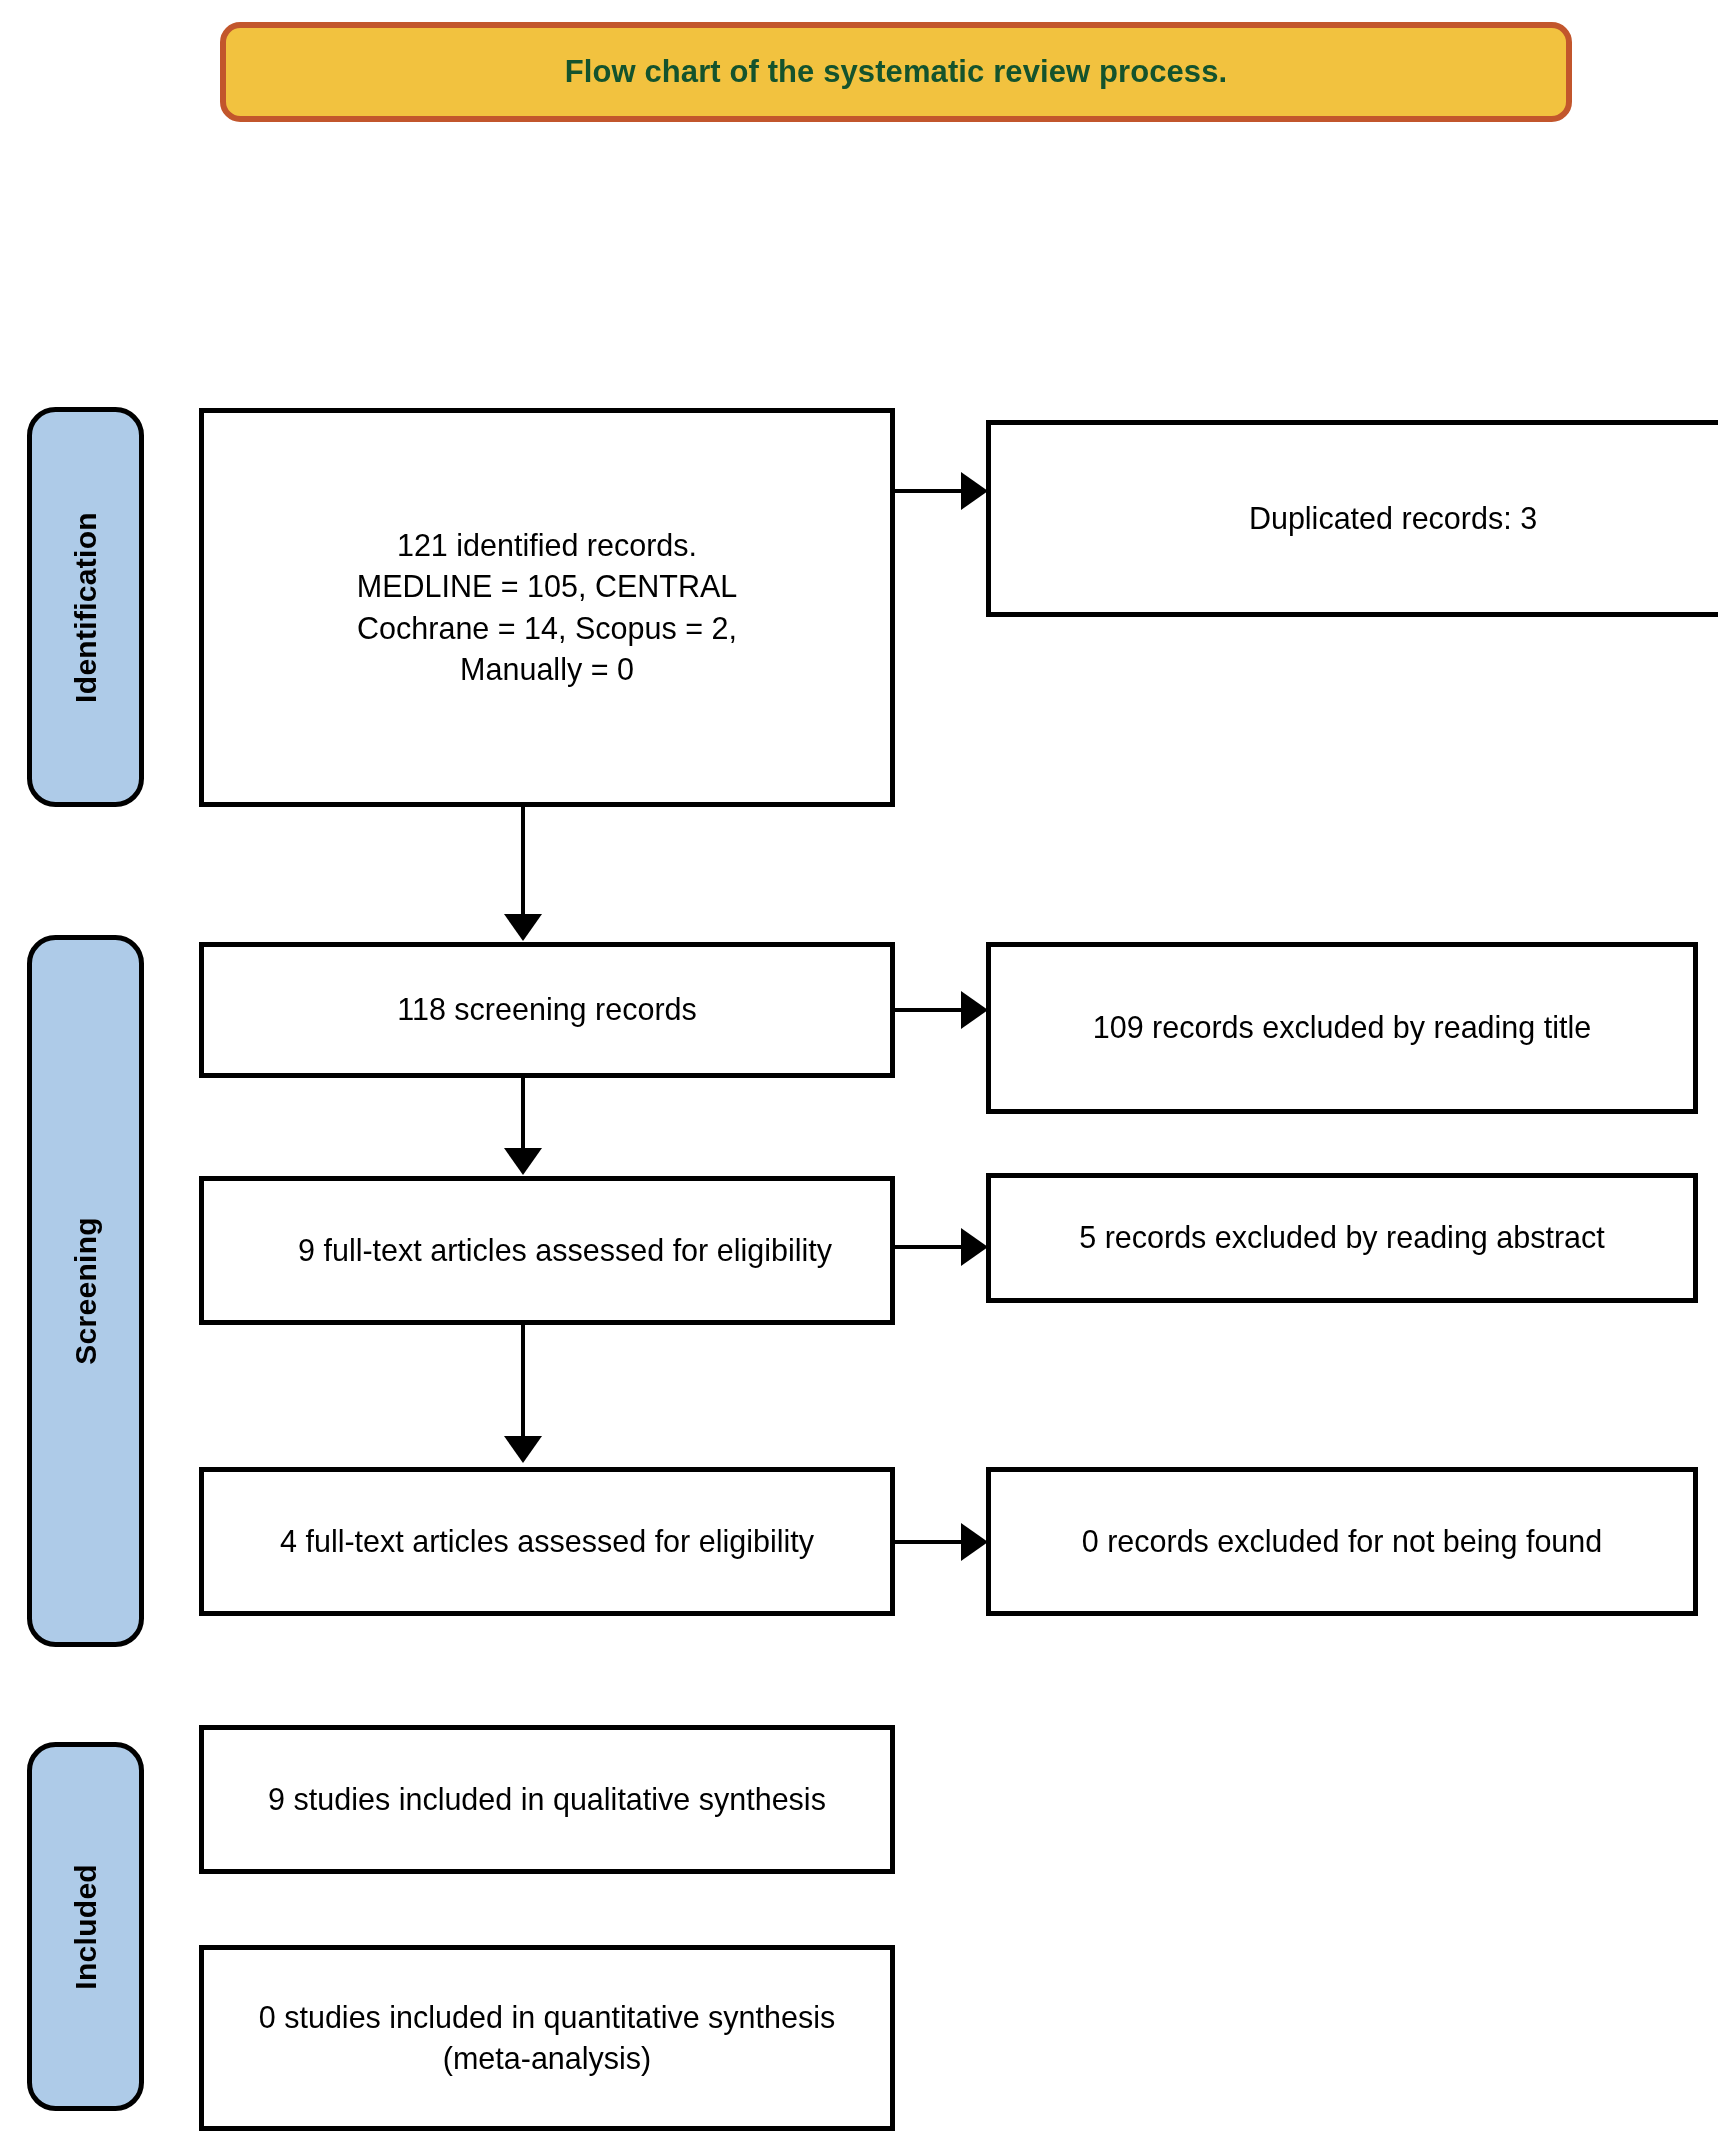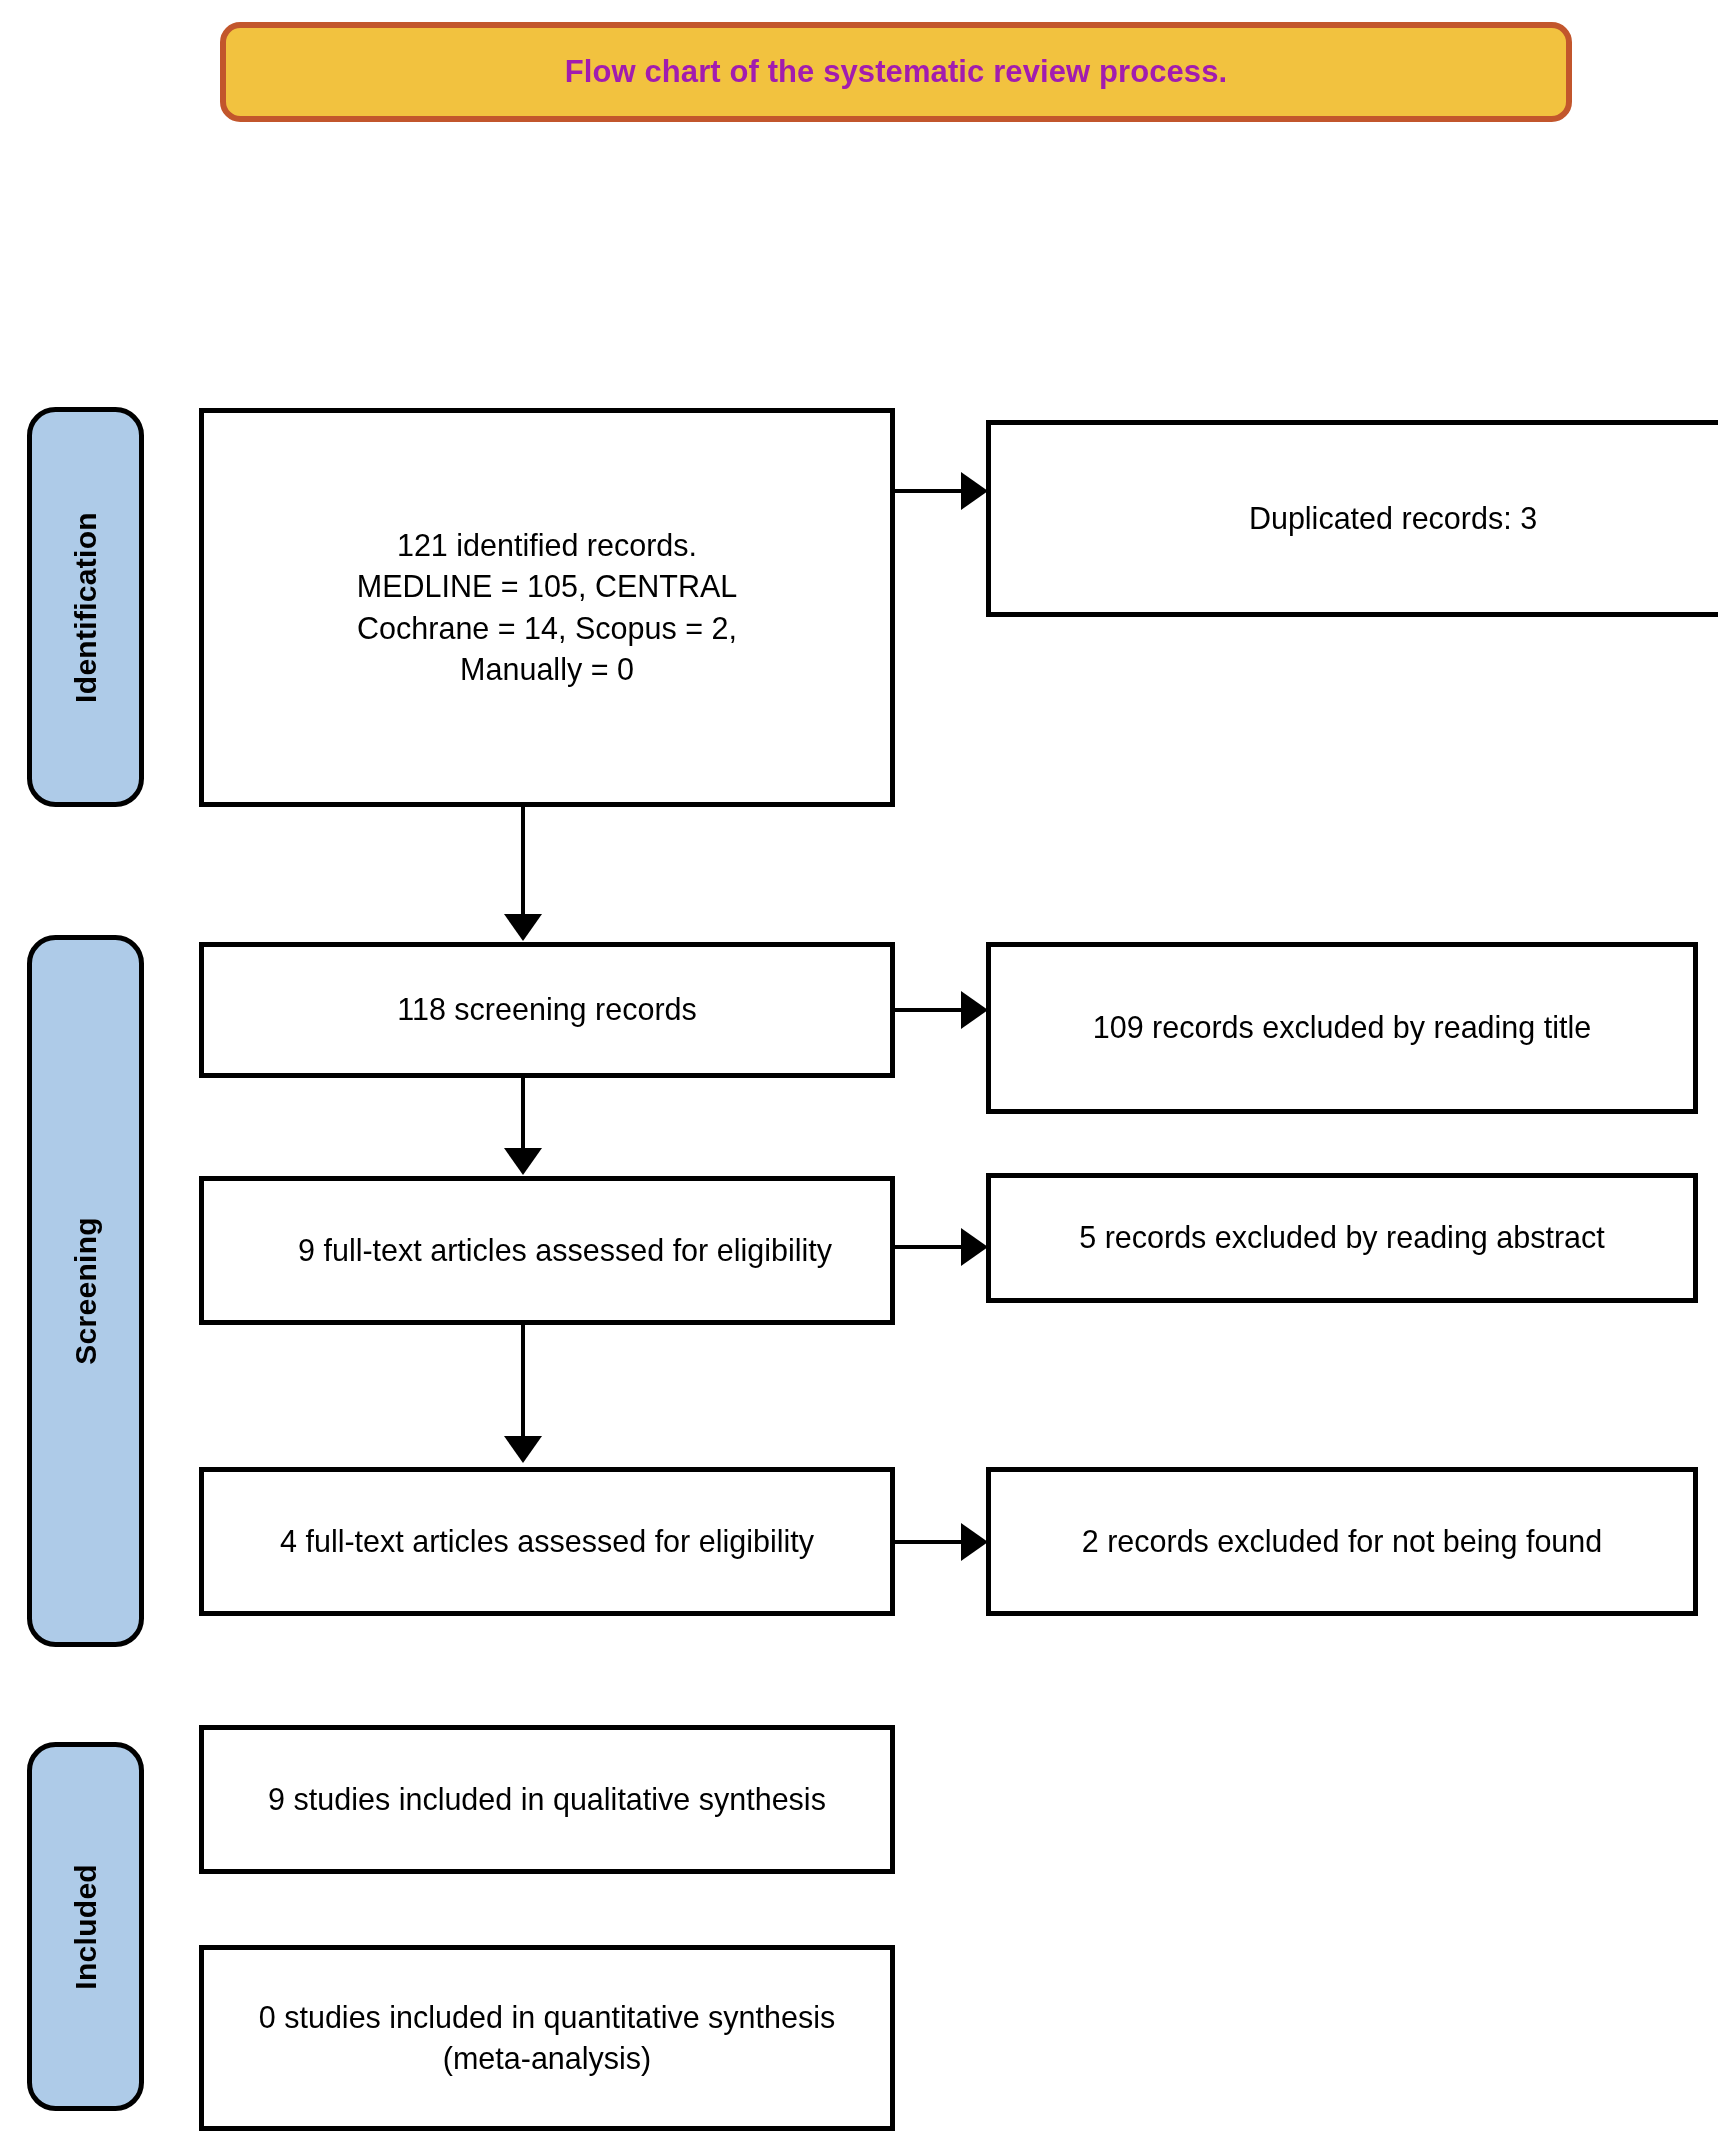--- a/index.html
+++ b/index.html
@@ -29,21 +29,21 @@
     background: #F2C23F;
     border: 6.1px solid #C2562C;
     border-radius: 20.3px;
     display: flex;
     align-items: center;
     justify-content: center;
   }
   #title-banner .title-text {
     font-size: 31px;
     font-weight: bold;
-    color: #a21caf;
+    color: #14532d;
     letter-spacing: 0.1px;
     text-align: left;
     line-height: 1.2;
   }
 
   
   .stage-label {
     position: absolute;
     left: 27px;
     width: 117px;
@@ -176,21 +176,21 @@
   <div class="h-arrowhead" style="left:961px; top:1228px;"></div>
 
   <div class="v-line" style="left:521px; top:1325px; height:115px;"></div>
   <div class="v-arrowhead" style="left:504px; top:1436px;"></div>
 
   <div class="flow-box" style="left:199px; top:1467px; width:696px; height:149px;">
     <div class="box-text">4 full-text articles assessed for eligibility</div>
   </div>
 
   <div class="flow-box" style="left:986px; top:1467px; width:712px; height:149px;">
-    <div class="box-text">2 records excluded for not being found</div>
+    <div class="box-text">0 records excluded for not being found</div>
   </div>
 
   <div class="h-line" style="left:895px; top:1540px; width:71px;"></div>
   <div class="h-arrowhead" style="left:961px; top:1523px;"></div>
 
   <div class="flow-box" style="left:199px; top:1725px; width:696px; height:149px;">
     <div class="box-text">9 studies included in qualitative synthesis</div>
   </div>
 
   <div class="flow-box" style="left:199px; top:1945px; width:696px; height:186px;">

